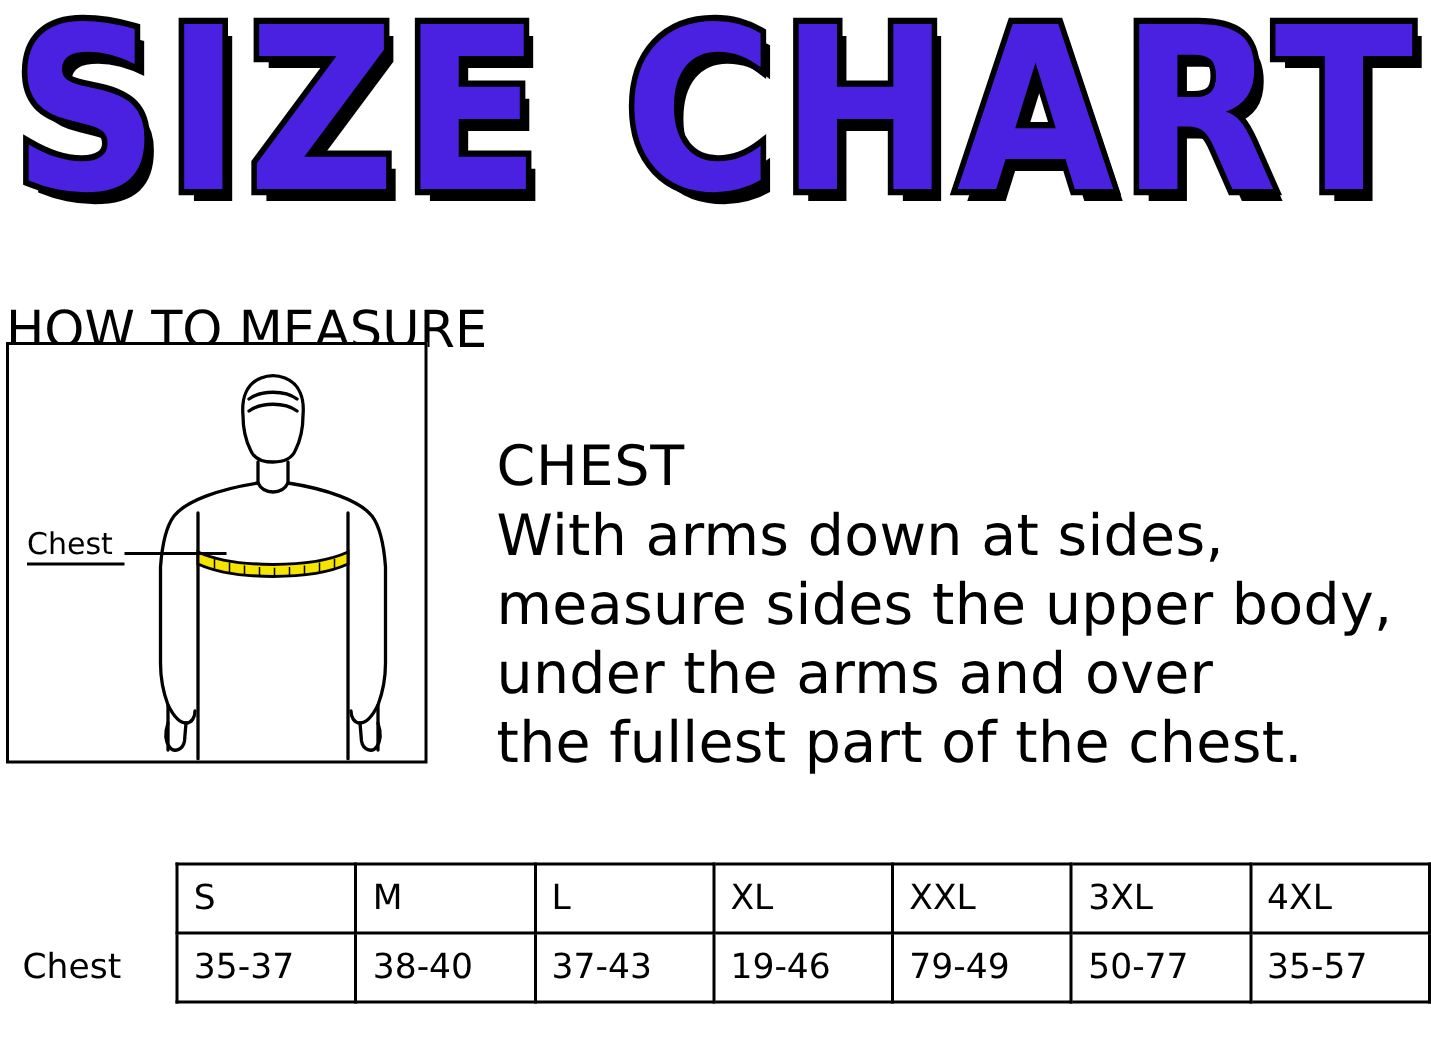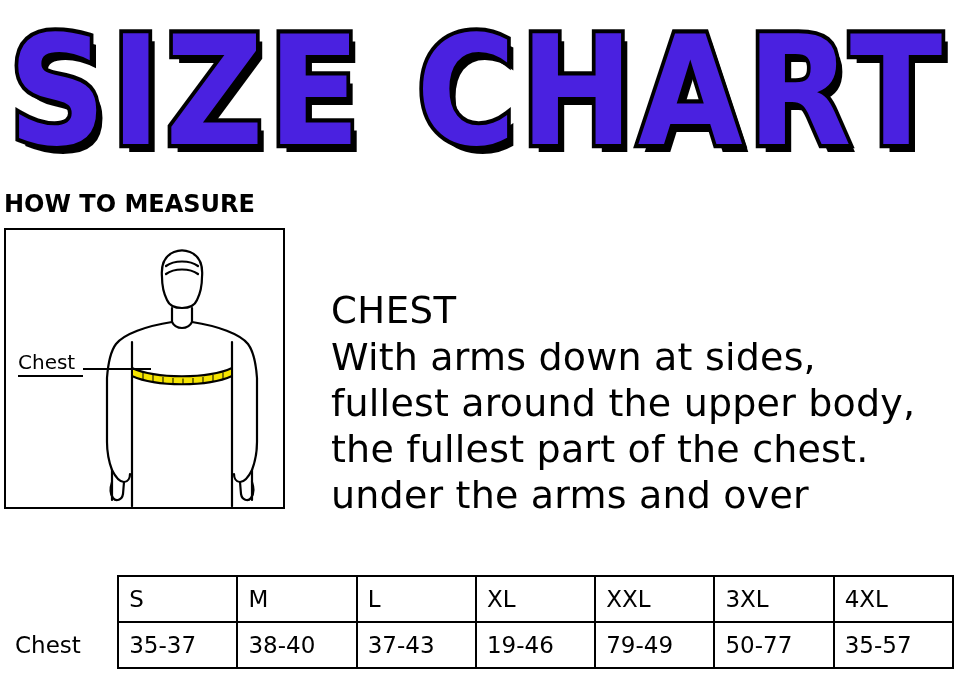--- a/index.html
+++ b/index.html
@@ -20,45 +20,44 @@
   .title-wrap {
     position: absolute;
     top: 0px;
     left: 0px;
     width: 954px;
     height: 150px;
     display: flex;
     align-items: center;
     justify-content: center;
     overflow: hidden;
-    margin-top: 17px;
   }
   .title {
     font-family: "DejaVu Sans", sans-serif;
     font-weight: bold;
     font-size: 128px;
     line-height: 1;
     letter-spacing: 4px;
     color: #4a21e0;
     -webkit-text-stroke: 7px #000000;
     paint-order: stroke fill;
     text-shadow: 6px 7px 0 #000000;
     transform: scaleY(1.18) scaleX(1.06);
     white-space: nowrap;
     user-select: none;
   }
 
   
   .how-to {
     position: absolute;
     left: 4px;
-    top: 190px;
-    font-family: "DejaVu Sans", sans-serif;
-    font-weight: bold;
-    font-size: 24px;
+    top: 200px;
+    font-family: "DejaVu Sans", sans-serif;
+    font-weight: normal;
+    font-size: 34px;
     letter-spacing: 0px;
   }
 
   
   .figure-box {
     position: absolute;
     left: 4px;
     top: 228px;
     width: 281px;
     height: 281px;
@@ -203,23 +202,23 @@
   </svg>
 </div>
 
 <div class="chest-label">Chest</div>
 <div class="chest-label-underline"></div>
 <div class="chest-leader"></div>
 
 <div class="desc">
   <div class="desc-title">CHEST</div>
   <div class="desc-body">With arms down at sides,</div>
-  <div class="desc-body">fullest around the upper body,</div>
+  <div class="desc-body">measure sides the upper body,</div>
+  <div class="desc-body">under the arms and over</div>
   <div class="desc-body">the fullest part of the chest.</div>
-  <div class="desc-body">under the arms and over</div>
 </div>
 
 <table class="size-table">
   <tbody>
     <tr class="header-row">
       <td class="rowhead"></td>
       <td class="cell">S</td>
       <td class="cell">M</td>
       <td class="cell">L</td>
       <td class="cell">XL</td>

